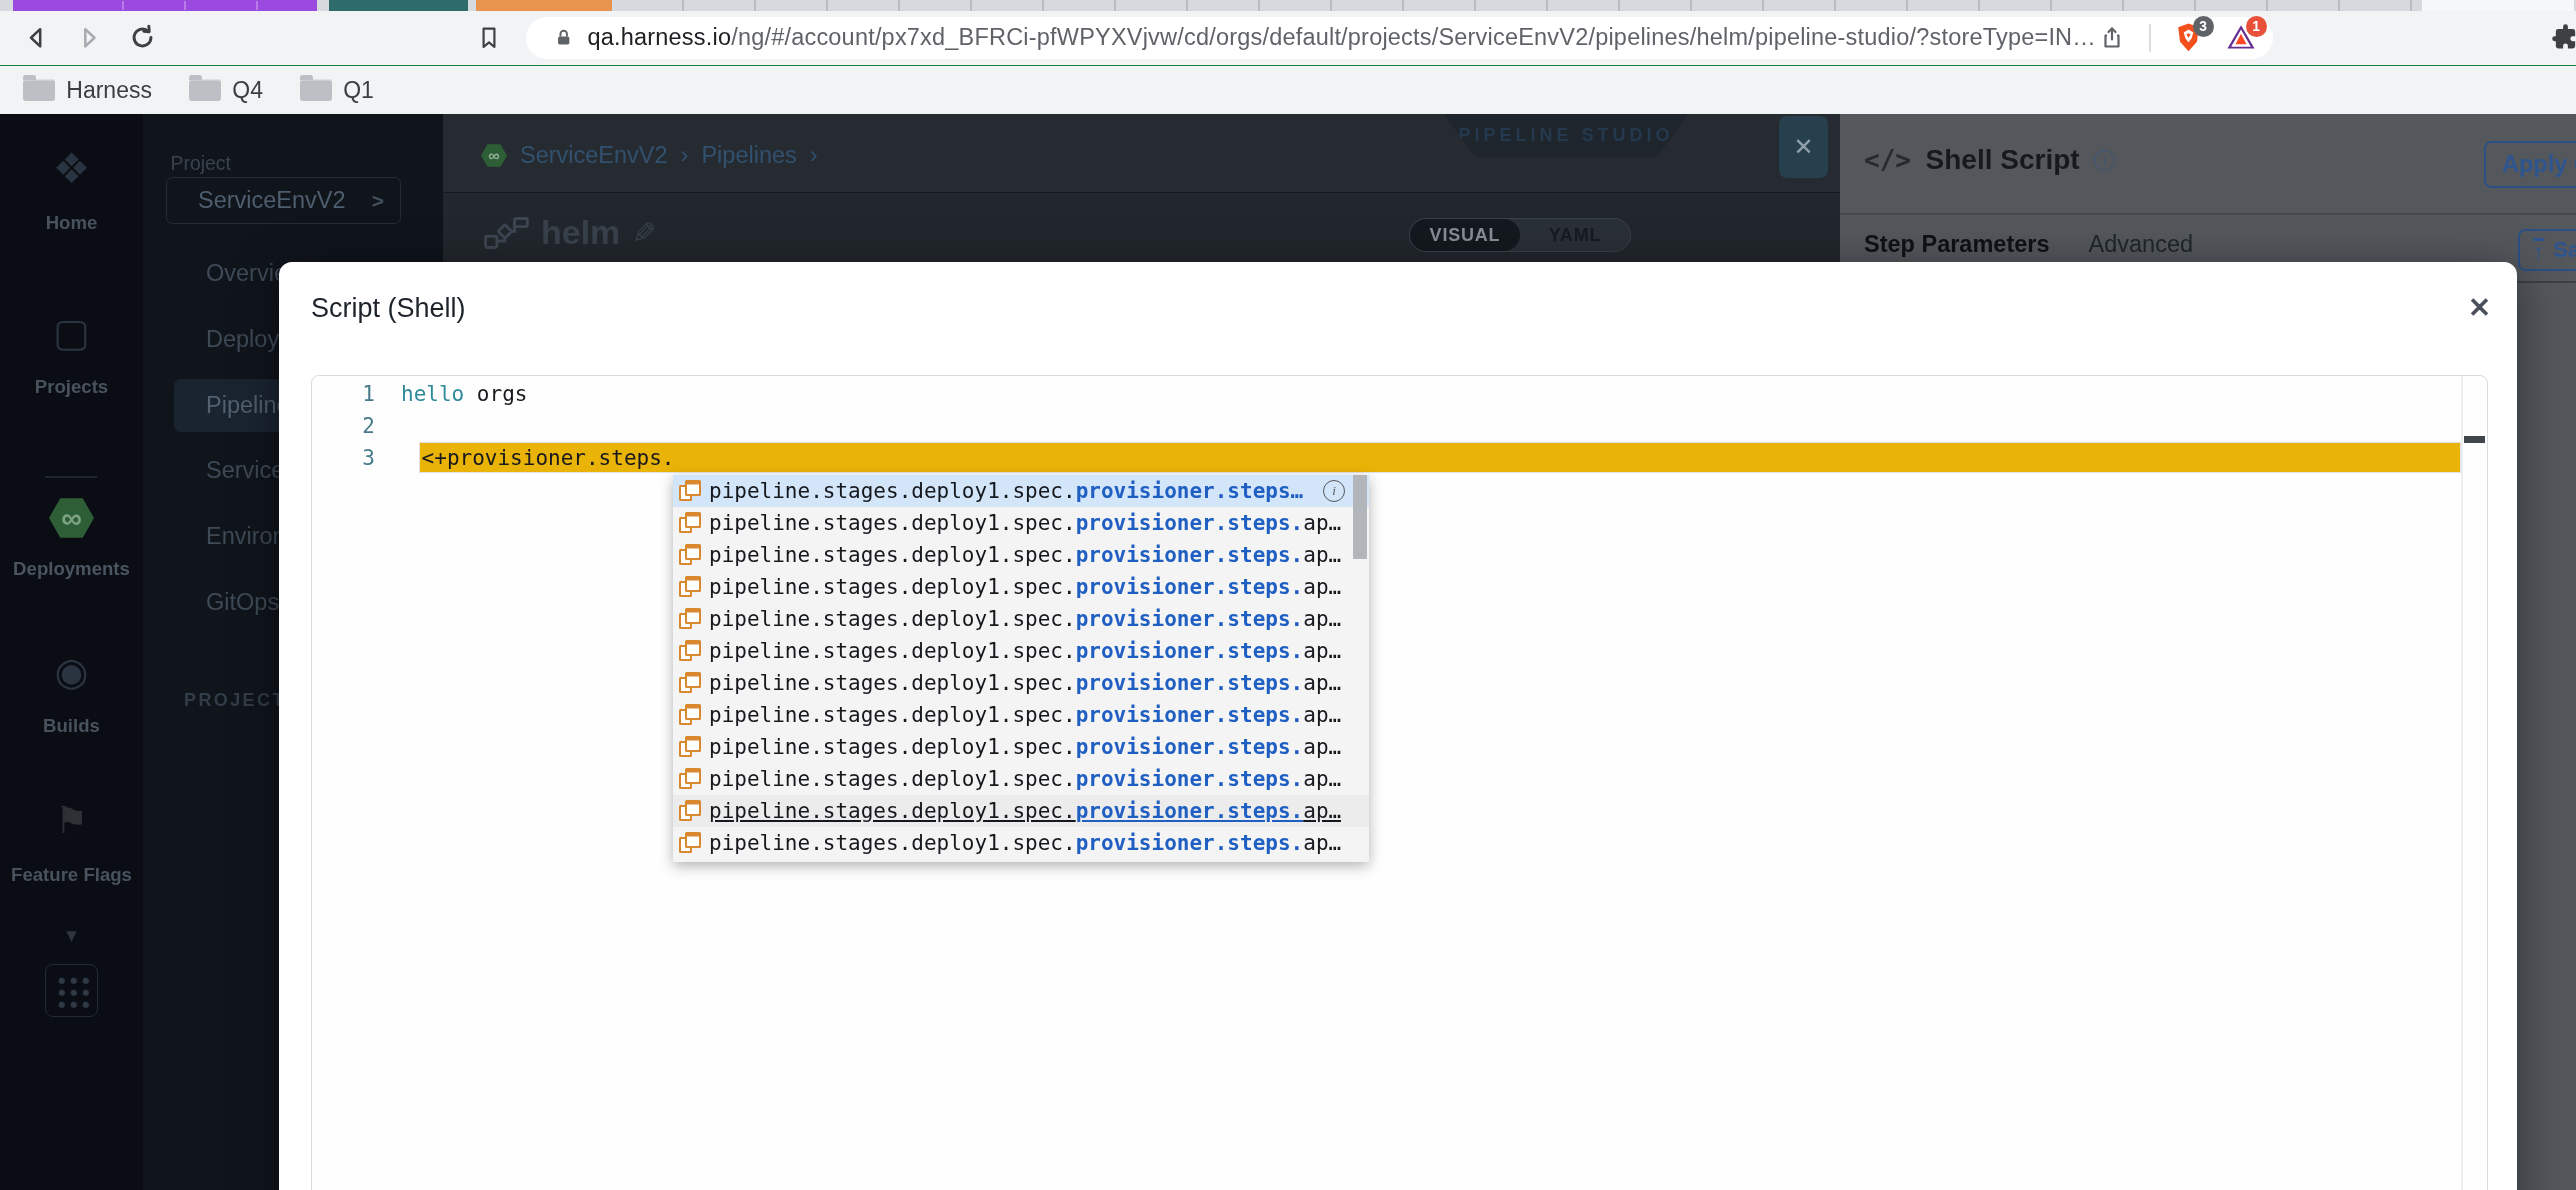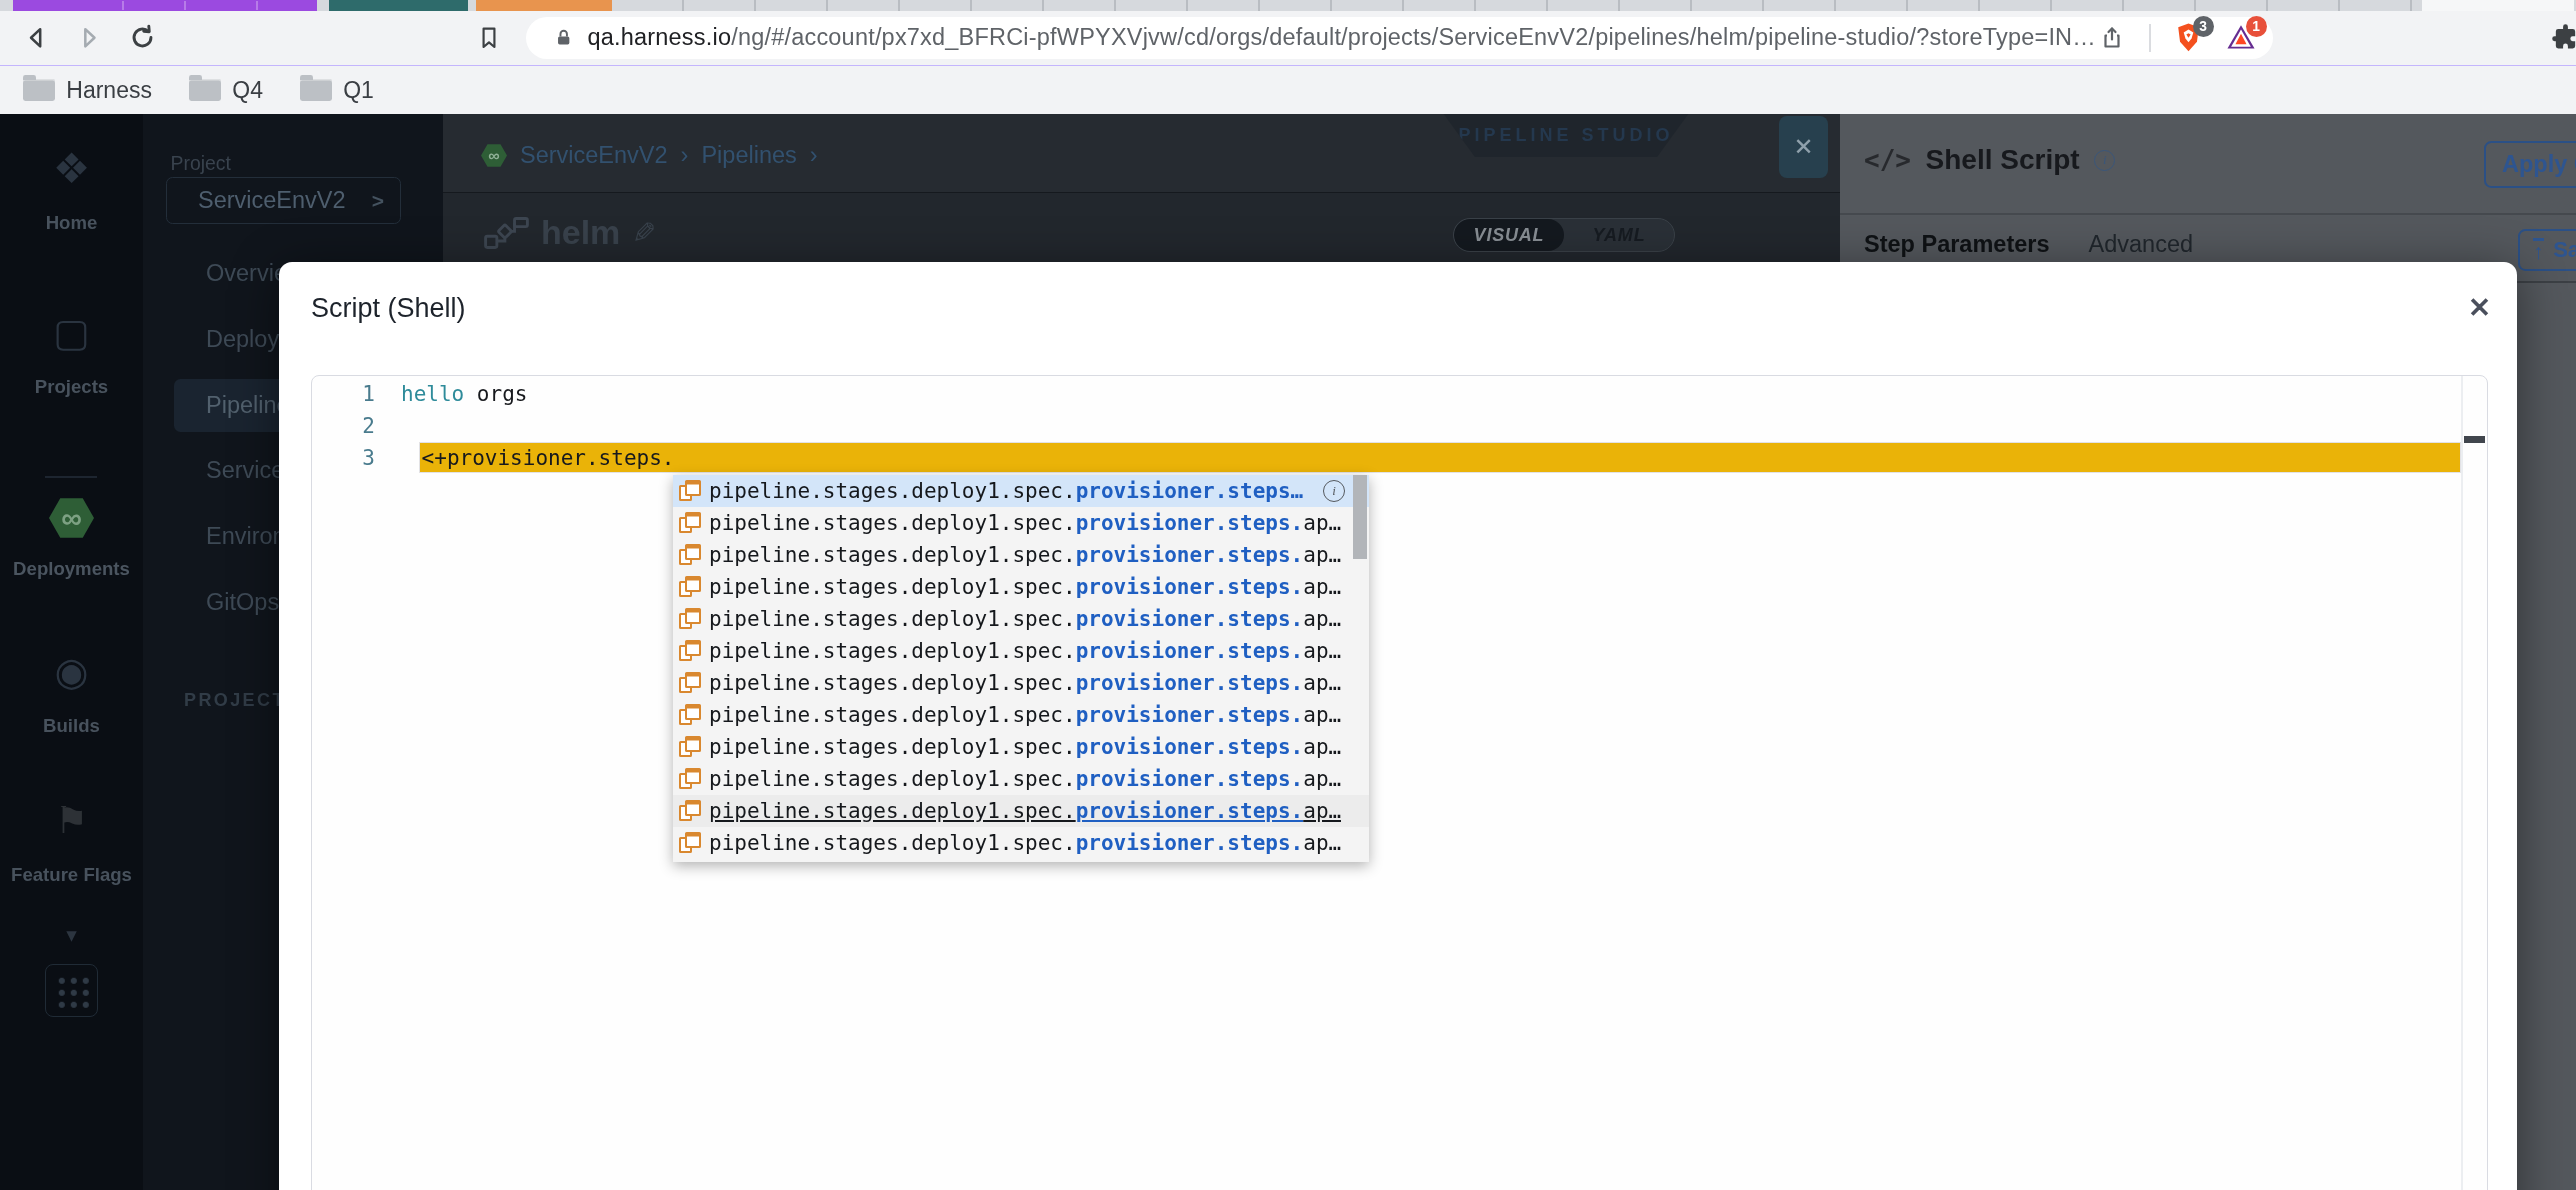--- a/index.html
+++ b/index.html
@@ -1,20 +1,20 @@
 <!DOCTYPE html>
 <html style="--tab-purple: #9b4ae0; --tab-teal: #2e6b6b; --tab-orange: #e8944e; --accent-blue: #1f5fc2; --suggest-selected-bg: #d3e5f9; --suggest-icon-orange: #d9882f; --harness-green: #2e5e36; --panel-blue: #2e5590; --keyword-teal: #2e8b9a; --line-number-blue: #497b8d;font-size:13px"><head>
 <meta charset="utf-8">
 <style>
   * { margin:0; padding:0; box-sizing:border-box; }
   html,body { width:2576px; height:1191px; overflow:hidden; background:#fff;
     font-family:"Liberation Sans", sans-serif; }
 
   
-  .chrome { position:absolute; left:0; top:0; width:2576px; height:113px; background:#c4b5fd; z-index:1; }
+  .chrome { position:absolute; left:0; top:0; width:2576px; height:113px; background:#15803d; z-index:1; }
   .tabstrip { position:absolute; left:0; top:0; width:2576px; height:11.3px; background:#d6d9dd; }
   .tabseg { position:absolute; top:0; height:10.5px; }
   .seg-purple { left:13px; width:304px; background:var(--tab-purple); }
   .seg-teal { left:329px; width:139px; background:var(--tab-teal); }
   .seg-orange { left:476px; width:136px; background:var(--tab-orange); }
   .seg-gray { left:612px; width:1810px; background:#d6d9dd;
     background-image:repeating-linear-gradient(90deg, transparent 0 70px, #b9bdc2 70px 72px); }
   .seg-white { left:2422px; width:152px; background:#f6f7f8; }
   .purple-div { position:absolute; top:0.8px; width:1.6px; height:9px; background:rgba(255,255,255,.28); }
 
@@ -107,22 +107,22 @@
   .studio-tab { position:absolute; left:1000px; top:0; width:246px; height:44px; background:#1f252c;
     clip-path:polygon(0 0,100% 0,87% 100%,13% 100%); display:flex; align-items:center; justify-content:center;
     font-size:18px; font-weight:bold; letter-spacing:4px; color:#24384e; }
   .studio-close { position:absolute; left:1336px; top:3.2px; width:49px; height:62px; background:#27404e;
     border-radius:8px; display:flex; align-items:center; justify-content:center;
     color:#8fa0ab; font-size:24px; }
   .titlerow { position:absolute; left:41px; top:100px; display:flex; align-items:center; gap:12px; }
   .graphicon { width:45px; height:36px; }
   .pipename { font-size:34px; font-weight:bold; color:#39424c; }
   .pencil { font-size:29px; color:#39424c; transform:scaleX(-1); display:inline-block; }
-  .viewtoggle { position:absolute; left:1010px; top:105px; width:222px; height:34px;
-    border:1.6px solid #3a4148; border-radius:18px; background:#2a3037; display:flex; overflow:hidden;font-style:italic; }
+  .viewtoggle { position:absolute; left:966px; top:105px; width:222px; height:34px;
+    border:1.6px solid #3a4148; border-radius:18px; background:#2a3037; display:flex; overflow:hidden; }
   .viewtoggle .opt { flex:1; display:flex; align-items:center; justify-content:center;
     font-size:18px; font-weight:bold; letter-spacing:0.8px; color:#161b21; border-radius:18px; }
   .viewtoggle .opt.active { background:#14191f; color:#888e94; }
 
   
   .panel { position:absolute; left:1840px; top:0; width:736px; height:1077px; background:#54585d; }
   .panel-title { position:absolute; left:24px; top:31px; display:flex; align-items:center; gap:14.6px; }
   .codeglyph { font-family:"DejaVu Sans Mono", monospace; font-size:26px; font-weight:bold; color:#27292d; }
   .paneltitle-text { font-size:28px; font-weight:bold; color:#17191d; }
   .infodot { width:21px; height:21px; border:1.6px solid #3a567a; border-radius:50%;

